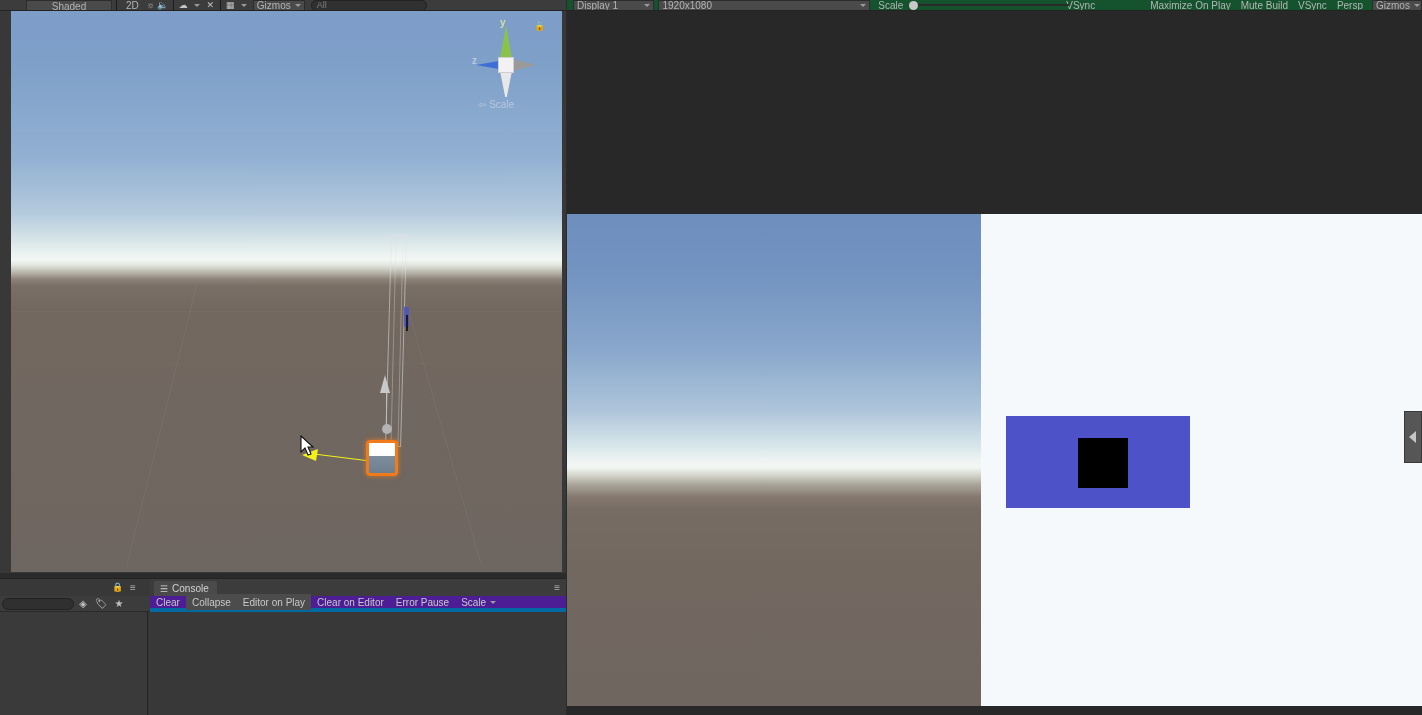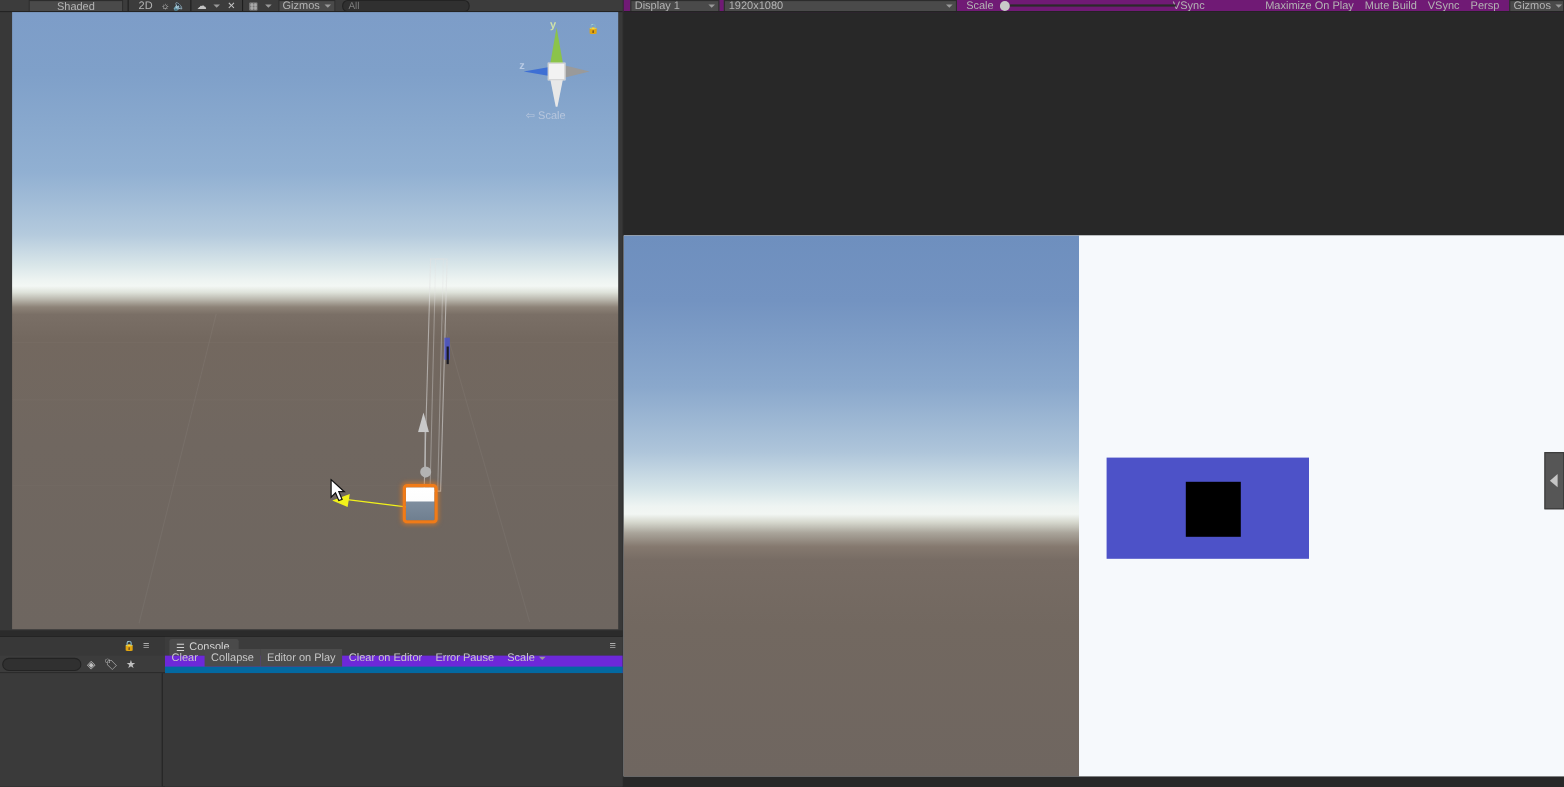--- a/index.html
+++ b/index.html
@@ -95,22 +95,22 @@
   #console-tabbar { position:relative; height:17px; background:#3c3c3c; }
   #console-tab {
     position:absolute; left:4px; top:2px; height:15px; padding:0 8px 0 6px;
     background:#4a4a4a; border-radius:2px 2px 0 0;
     display:flex; align-items:center; gap:4px;
     color:#d3d3d3; font-size:10px;
   }
   #console-menu { position:absolute; right:6px; top:3px; color:#b0b0b0; font-size:10px; }
   #console-toolbar {
     position:absolute; left:0; top:17px; width:416px; height:16px;
-    background:#6d28d9; border-bottom:6px solid #0369a1;
-    display:flex; align-items:flex-end; gap:0px;
+    background:#4c1d95; border-bottom:4px solid #0369a1;
+    display:flex; align-items:center; gap:0px;
   }
   .cbtn { height:16px; display:flex; align-items:center; padding:0 6px;
           color:#c8c8c8; font-size:10px; white-space:nowrap; }
   .cbtn.on { background:#4c4c4c; }
   #console-body { position:absolute; left:0; top:33px; width:416px; height:104px;
                   background:#383838; }
   #console-search { position:absolute; right:4px; top:19px; width:22px; height:12px;
      background:#4a4a4a; border-radius:6px; display:flex; align-items:center;
      justify-content:center; color:#9d9d9d; font-size:8px; }
 
@@ -130,21 +130,21 @@
   #proj-lock { position:absolute; left:112px; top:3px; color:#b9b9b9; font-size:9px; }
   #proj-menu { position:absolute; left:130px; top:3px; color:#b0b0b0; font-size:10px; }
 
   
   #game-panel {
     position:absolute; left:567px; top:0; width:855px; height:715px;
     background:#282828;
   }
   #game-toolbar {
     position:absolute; left:0; top:0; width:855px; height:11px;
-    background:#701a75; border-bottom:1px solid #232323;
+    background:#14532d; border-bottom:1px solid #232323;
     display:flex; align-items:center; overflow:hidden;
   }
   #game-toolbar .drop {
     display:flex; align-items:center; justify-content:space-between;
     height:11px; background:#4a4a4a; border:1px solid #2c2c2c;
     padding:0 3px; color:#c0c0c0; font-size:9px;
   }
   #game-viewport {
     position:absolute; left:0px; top:214px; width:855px; height:492px;
     background:#f4f8fb; overflow:hidden;

